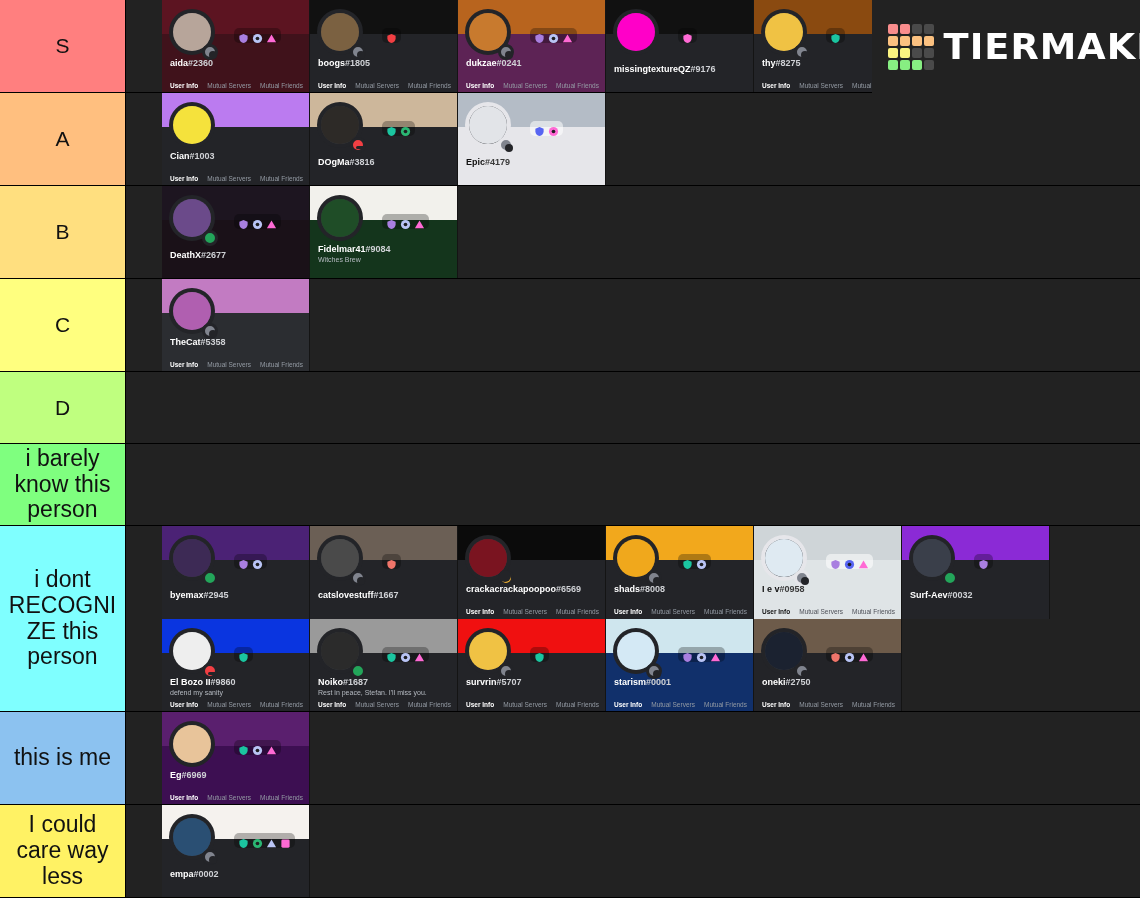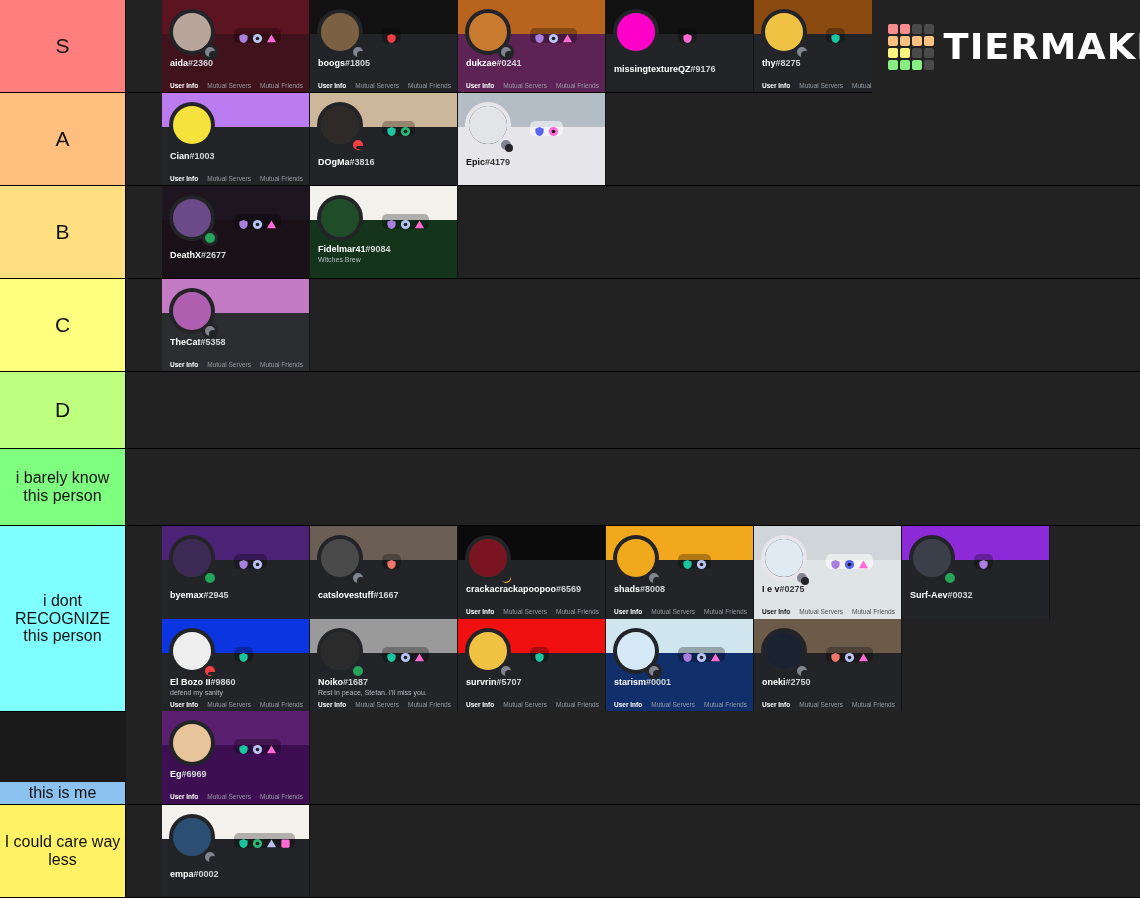--- a/index.html
+++ b/index.html
@@ -12,21 +12,21 @@
   #tierlist { width: 1140px; height: 898px; display: flex; flex-direction: column; background: #1a1a1a; }
 
   .tier-row { display: flex; width: 100%; border-bottom: 1px solid #000; position: relative; }
   .tier-label {
     width: 126px; min-width: 126px; flex: 0 0 126px;
     display: flex; align-items: center; justify-content: center; text-align: center;
     color: #111; font-size: 21px; line-height: 1.12;
     border-right: 1px solid #000;
     padding: 2px 4px; overflow: hidden; word-break: break-word;
   }
-  .tier-label.small { font-size: 16px; }
+  .tier-label.small { font-size: 23px; }
   .tier-body { flex: 1 1 auto; position: relative; background: #222; display: flex; flex-wrap: wrap; align-content: flex-start; overflow: hidden; padding-left: 36px; }
 
   
   .card {
     width: 148px; height: 93px; position: relative; overflow: hidden;
     background: #1e1f22; flex: 0 0 148px; border-right: 1px solid #141414;
   }
   .banner { position: absolute; left:0; top:0; width:100%; height:34px; }
   .body { position: absolute; left:0; top:34px; width:100%; bottom:0; background:#232428; }
   .body.light { background: #e6e6ea; }
@@ -420,21 +420,21 @@
                 <path d="M12 2 L21 6 v6 c0 5-4 9-9 10 C7 21 3 17 3 12 V6 Z" fill="#a97fe0"></path>
               </svg></span>
             <span class="badge"><svg viewBox="0 0 24 24" width="11" height="11">
                 <circle cx="12" cy="12" r="10" fill="#5865f2"></circle>
                 <circle cx="12" cy="12" r="4" fill="#1e1f22"></circle>
               </svg></span>
             <span class="badge"><svg viewBox="0 0 24 24" width="11" height="11">
                 <path d="M12 3 L22 20 H2 Z" fill="#ff6ad5"></path>
               </svg></span>
           </div>
-    <div class="uname dark">I e v<span class="disc">#0275</span></div>
+    <div class="uname dark">I e v<span class="disc">#0958</span></div>
     <div class="tabs dark">
       <span class="active">User Info</span>
       <span>Mutual Servers</span>
       <span>Mutual Friends</span>
     </div>
         </div>
         <div class="card">
     <div class="banner" style="background:#8b2ad6"></div>
     <div class="body" style="background:#232428"></div>
     <div class="avatar">
@@ -561,21 +561,21 @@
           </div>
     <div class="uname">oneki<span class="disc">#2750</span></div>
     <div class="tabs">
       <span class="active">User Info</span>
       <span>Mutual Servers</span>
       <span>Mutual Friends</span>
     </div>
         </div>
       </div>
     </div>
-    <div class="tier-row" style="height: 93px; align-items: flex-end;">
+    <div class="tier-row" style="height: 93px;">
       <div class="tier-label small" style="background: rgb(140, 194, 240);">this is me</div>
       <div class="tier-body">
         <div class="card">
     <div class="banner" style="background:#5a1f6e"></div>
     <div class="body" style="background:#3d0f52"></div>
     <div class="avatar">
       <div class="avatar-art" style="background:#e8c49a"></div>
     </div>
 
     <div class="badges">

